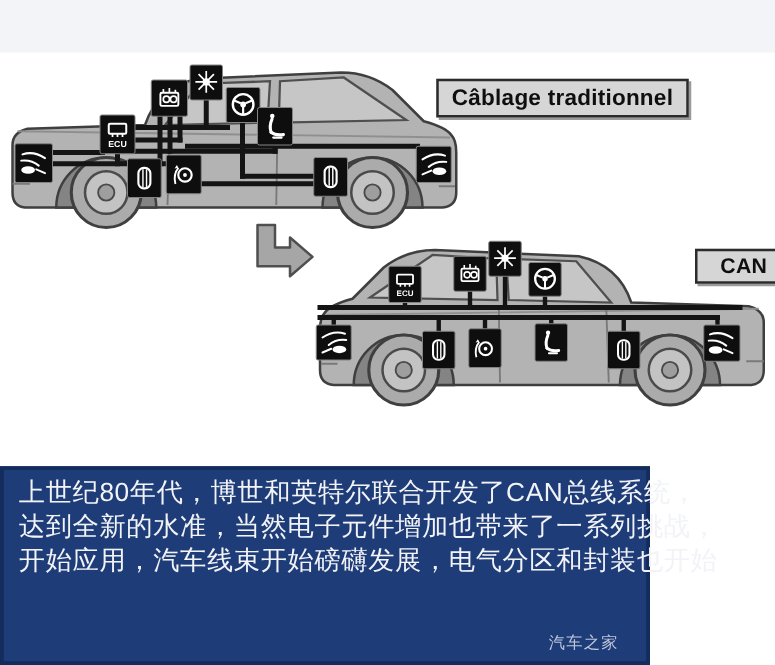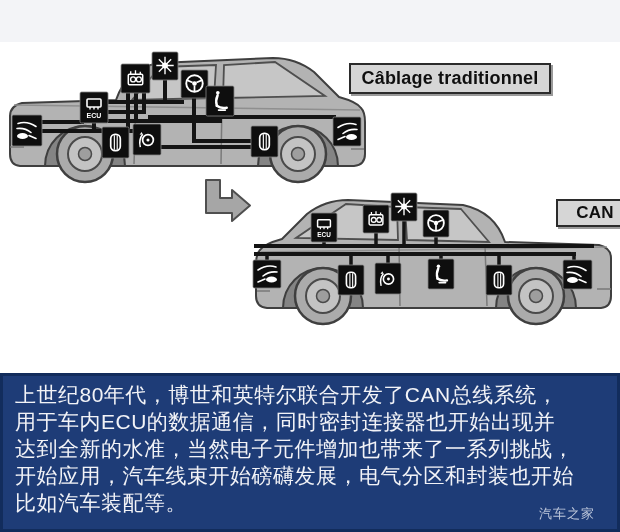--- a/index.html
+++ b/index.html
@@ -11,21 +11,21 @@
     position:absolute;box-sizing:border-box;
     background:#d6d6d6;border:2px solid #2b2b2b;
     box-shadow:2px 2px 0 #9a9a9a;
     color:#0f0f0f;font-weight:bold;font-size:18px;
     display:flex;align-items:center;justify-content:center;
     letter-spacing:.2px;white-space:nowrap;
   }
   .lb-trad{left:349px;top:63px;width:202px;height:31px;}
   .lb-can{left:556px;top:199px;width:78px;height:28px;font-size:17px;}
   .panel{
-    position:absolute;left:0;top:373px;width:620px;height:159px;
+    position:absolute;left:0;top:373px;width:520px;height:159px;
     box-sizing:border-box;background:#1e3c77;border:3px solid #122c5c;
     padding:5px 14px 0 12px;
   }
   .cap{
     margin:0;color:#f2f3f7;font-size:21px;line-height:27px;
     font-weight:400;white-space:nowrap;letter-spacing:0.5px;
   }
   .watermark{
     position:absolute;right:22px;bottom:6px;
     color:#bcc6da;font-size:13px;letter-spacing:1px;
@@ -241,19 +241,17 @@
         <use href="#i-headlight" xlink:href="#i-headlight" x="565" y="262" width="24" height="25"></use>
       </g>
     </g>
   </svg>
 
   <div class="label-box lb-trad">Câblage traditionnel</div>
   <div class="label-box lb-can">CAN</div>
 
   <div class="panel">
     <p class="cap">上世纪80年代，博世和英特尔联合开发了CAN总线系统，</p>
-    <p class="cap">用于车内ECU的数据通信，同时密封连接器也开始出现并</p>
     <p class="cap">达到全新的水准，当然电子元件增加也带来了一系列挑战，</p>
     <p class="cap">开始应用，汽车线束开始磅礴发展，电气分区和封装也开始</p>
-    <p class="cap">比如汽车装配等。</p>
     <div class="watermark">汽车之家</div>
   </div>
 </div>
 
 </body></html>

